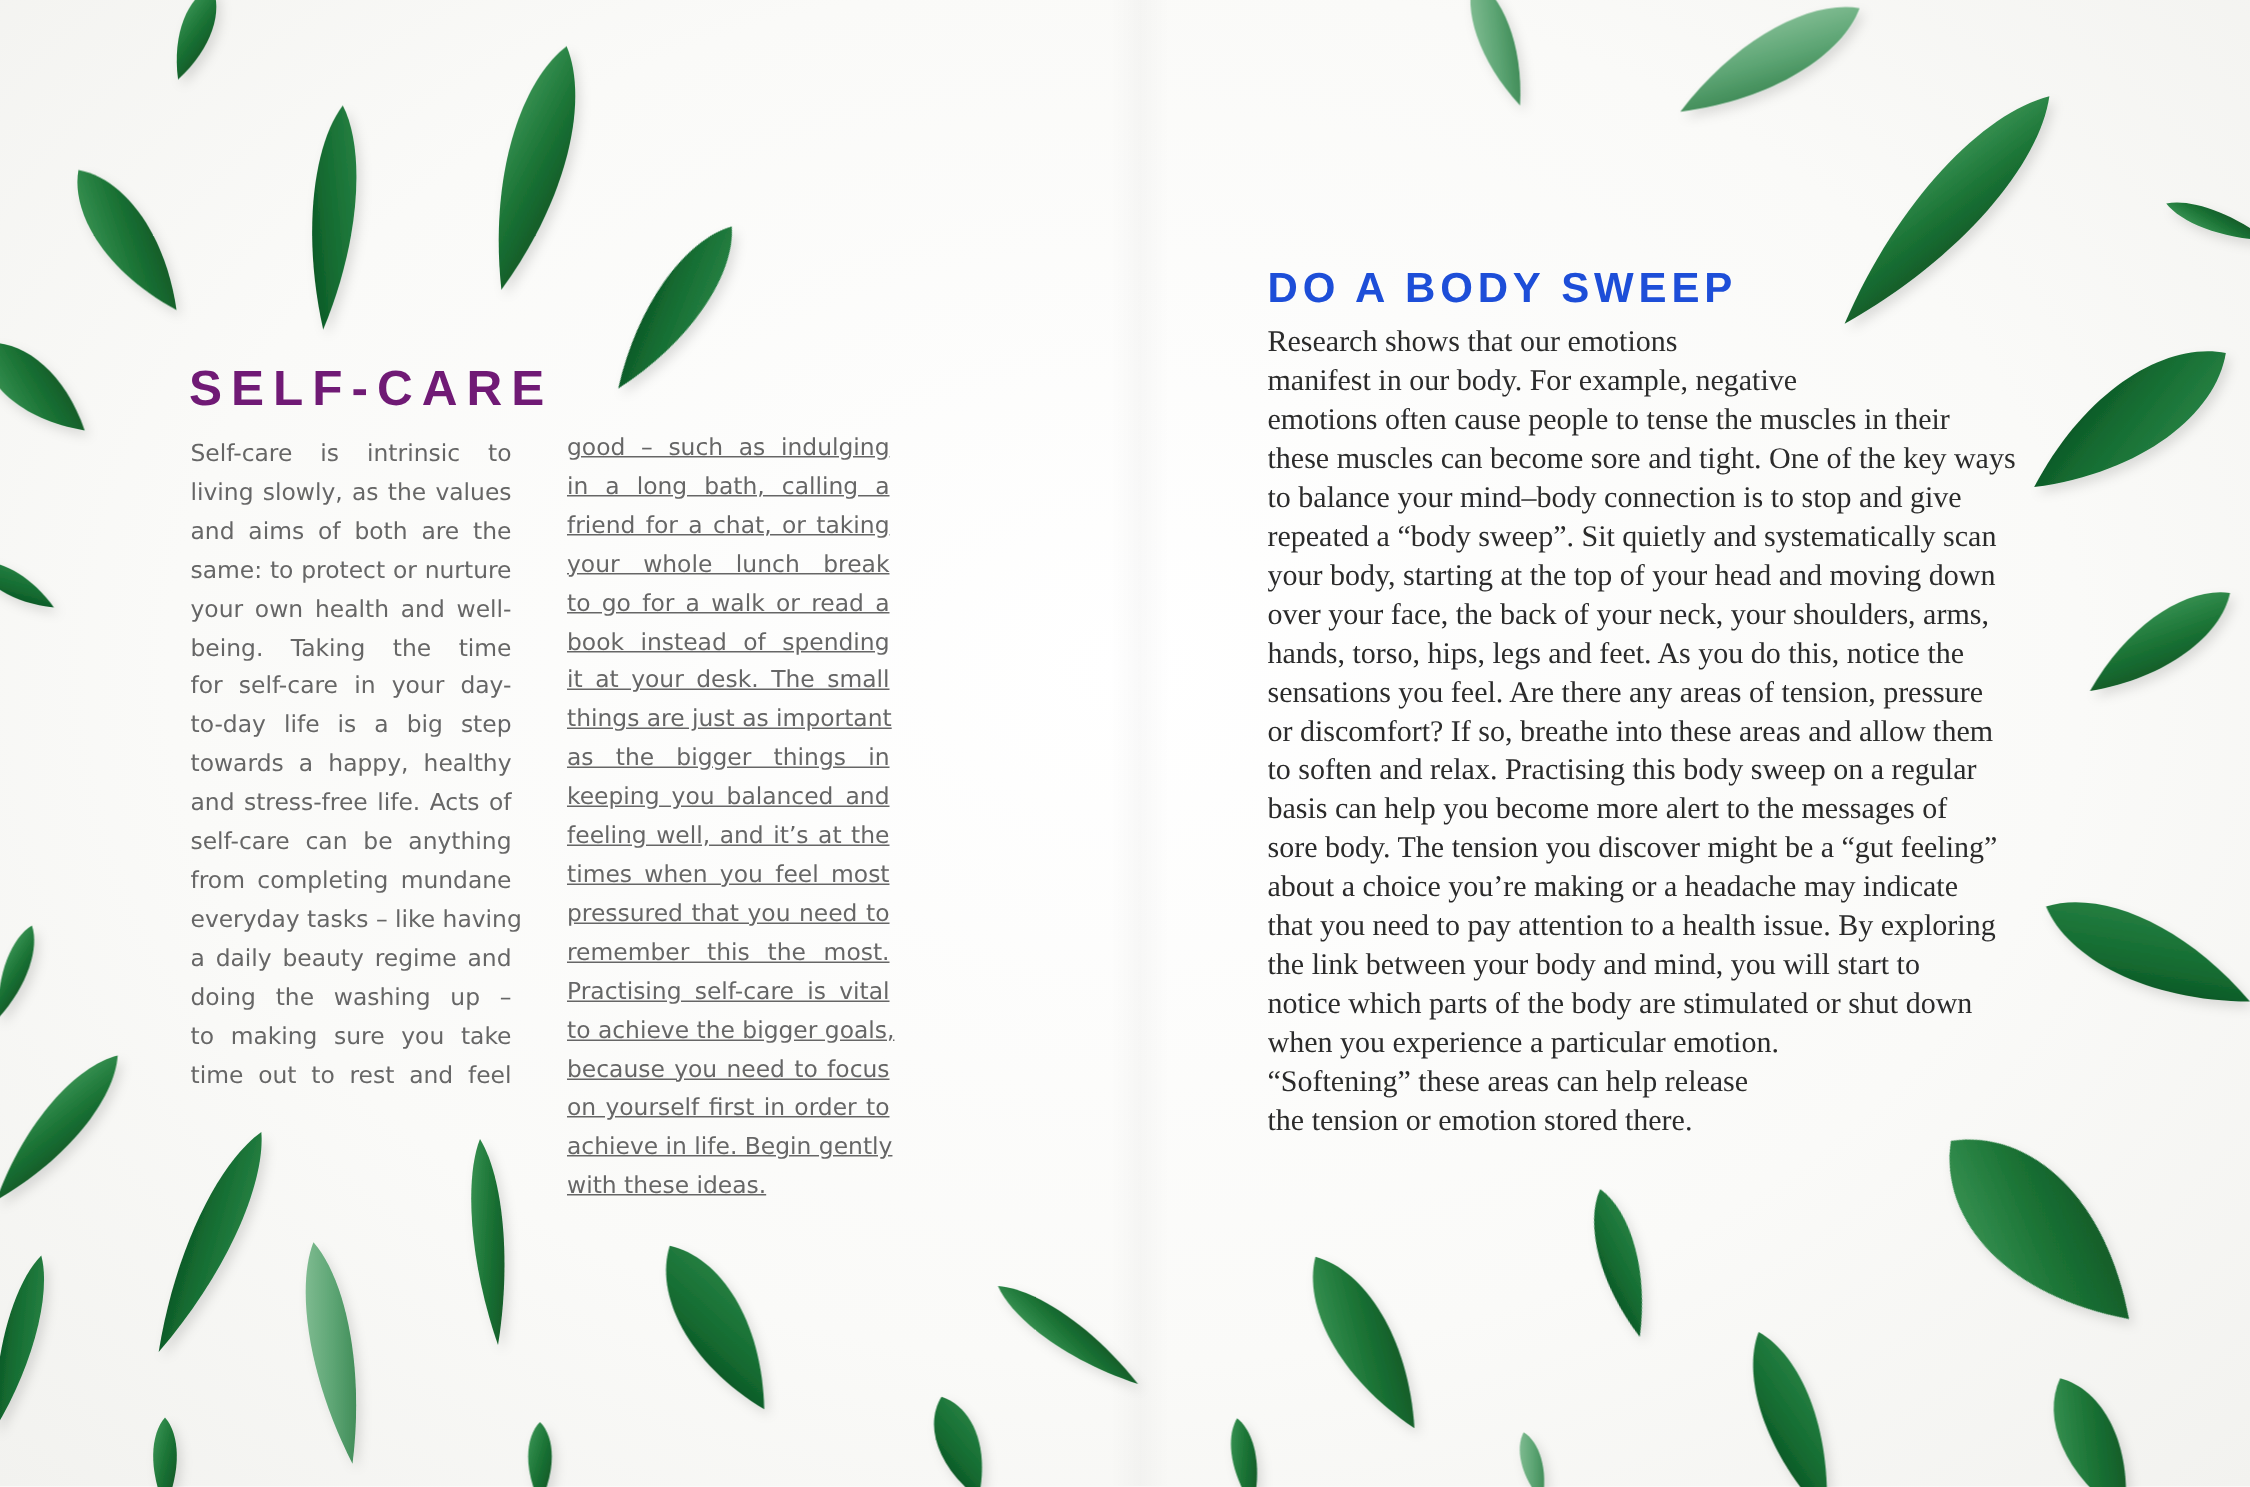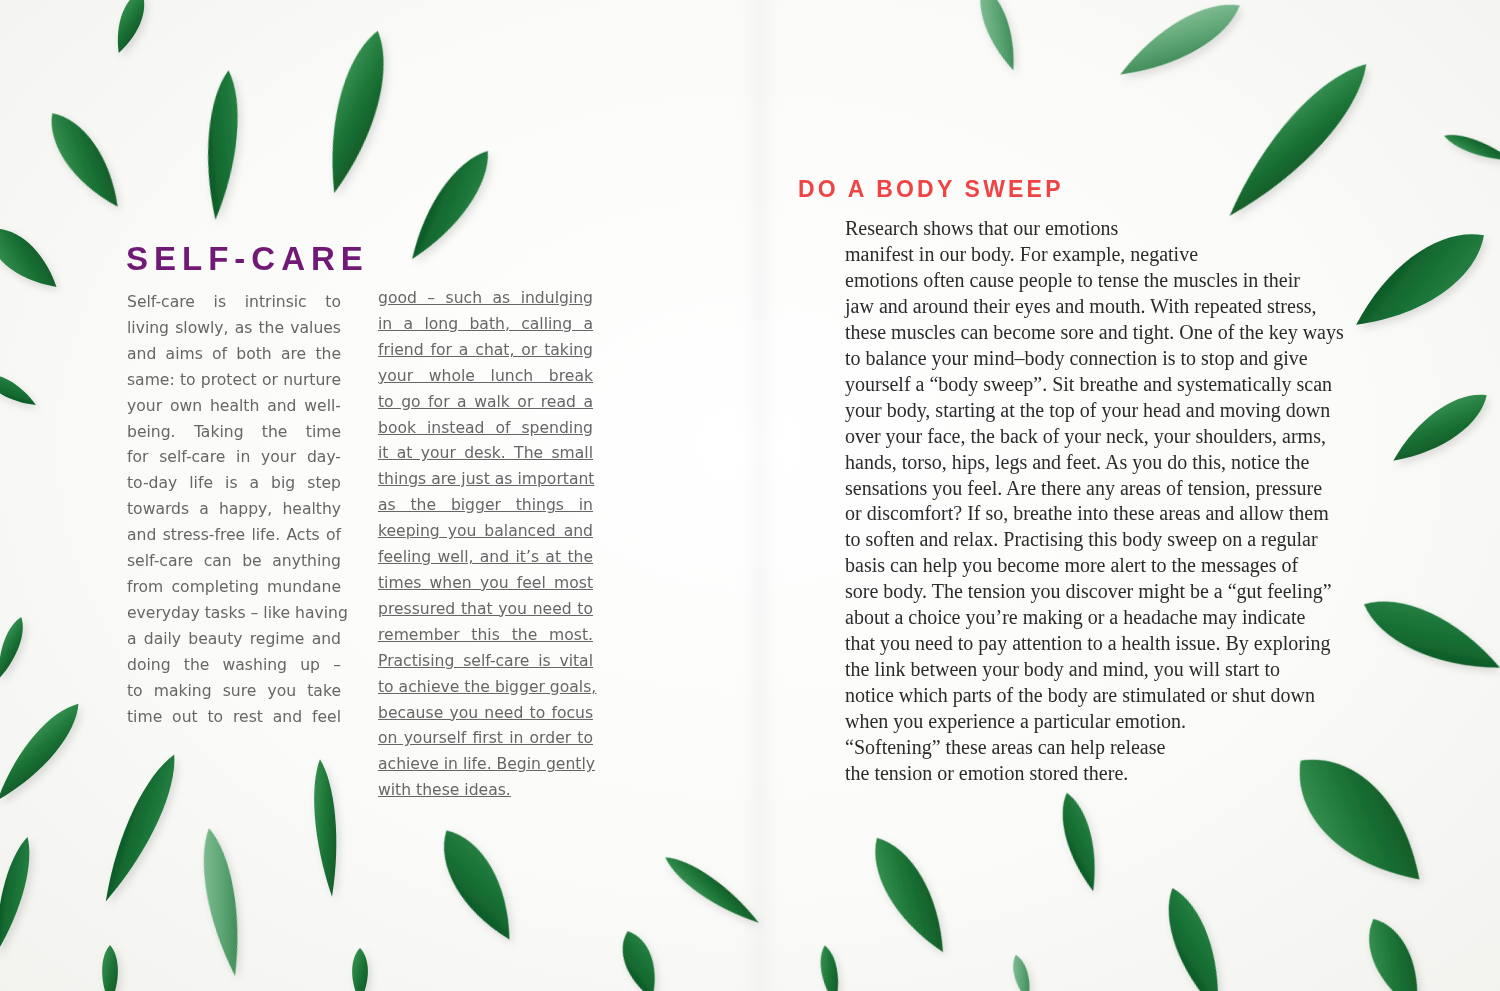--- a/index.html
+++ b/index.html
@@ -29,23 +29,23 @@
       font-family: "DejaVu Sans", sans-serif; font-size: 15.6px;
       line-height: 25.9px; color: #666666;
       text-align: justify; margin: 0;
     }
     .sc-col .ln { display: block; text-align: justify; text-align-last: justify; white-space: nowrap; }
     .sc-col .ln.last { text-align-last: left; }
     .col1 { left: 127px; width: 214px; }
     .col2 { left: 378px; width: 215px; }
 
     .bs-title {
-      position: absolute; left: 798px; top: 176px;
+      position: absolute; left: 845px; top: 176px;
       font-family: "Liberation Sans", sans-serif; font-weight: bold;
-      font-size: 23px; letter-spacing: 3.2px; color: #ef4444; margin: 0;
+      font-size: 28px; letter-spacing: 3.2px; color: #1d4ed8; margin: 0;
     }
     .bs-body {
       position: absolute; left: 845px; top: 216px; width: 490px;
       font-family: "Liberation Serif", serif; font-size: 20px;
       line-height: 25.95px; color: #2b2b2b; margin: 0;
     }
     .bs-body .ln { display: block; white-space: nowrap; }
   </style>
 </head>
 <body>
@@ -225,24 +225,23 @@
   <span class="ln">achieve in life. Begin gently</span>
   <span class="ln last">with these ideas.</span>
 </div>
 
 <h2 class="bs-title">DO A BODY SWEEP</h2>
 
 <div class="bs-body">
   <span class="ln">Research shows that our emotions</span>
   <span class="ln">manifest in our body. For example, negative</span>
   <span class="ln">emotions often cause people to tense the muscles in their</span>
-  <span class="ln">jaw and around their eyes and mouth. With repeated stress,</span>
   <span class="ln">these muscles can become sore and tight. One of the key ways</span>
   <span class="ln">to balance your mind–body connection is to stop and give</span>
-  <span class="ln">yourself a “body sweep”. Sit breathe and systematically scan</span>
+  <span class="ln">repeated a “body sweep”. Sit quietly and systematically scan</span>
   <span class="ln">your body, starting at the top of your head and moving down</span>
   <span class="ln">over your face, the back of your neck, your shoulders, arms,</span>
   <span class="ln">hands, torso, hips, legs and feet. As you do this, notice the</span>
   <span class="ln">sensations you feel. Are there any areas of tension, pressure</span>
   <span class="ln">or discomfort? If so, breathe into these areas and allow them</span>
   <span class="ln">to soften and relax. Practising this body sweep on a regular</span>
   <span class="ln">basis can help you become more alert to the messages of</span>
   <span class="ln">sore body. The tension you discover might be a “gut feeling”</span>
   <span class="ln">about a choice you’re making or a headache may indicate</span>
   <span class="ln">that you need to pay attention to a health issue. By exploring</span>

